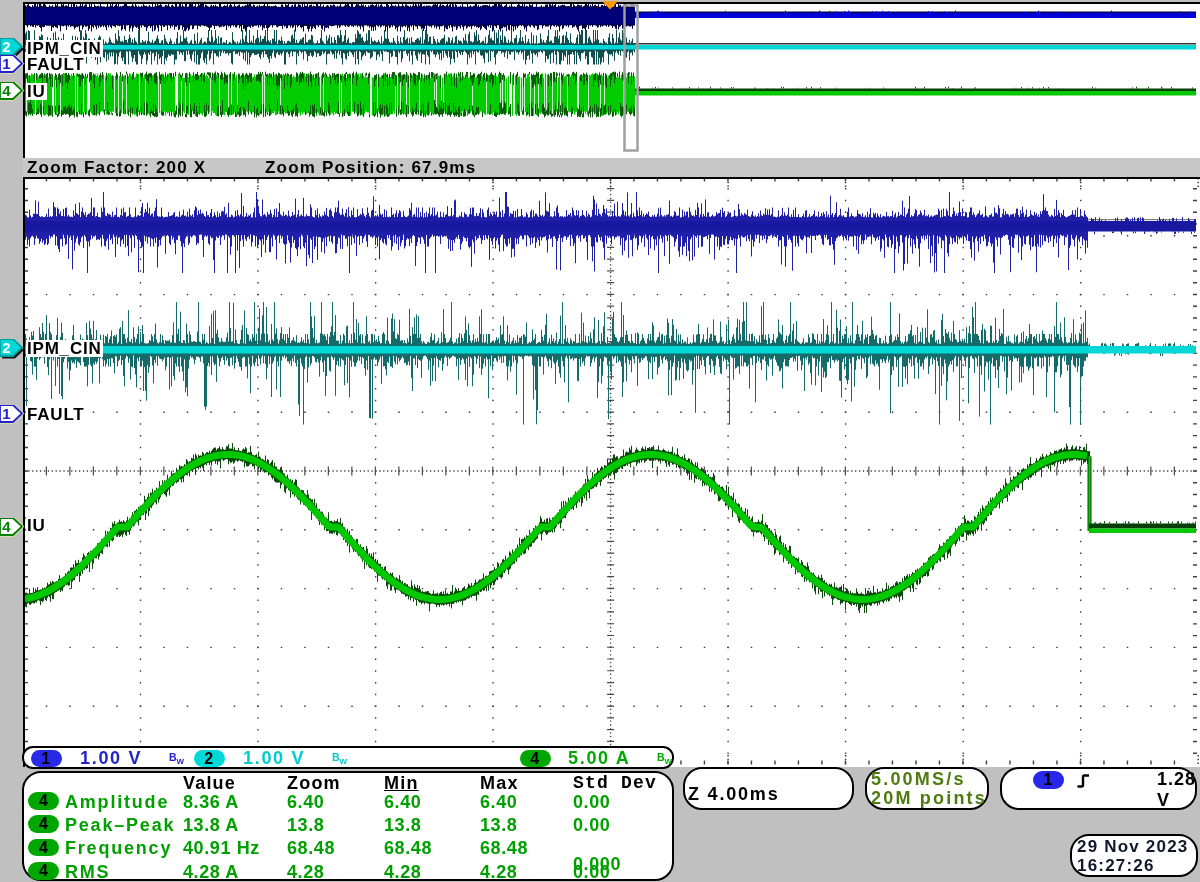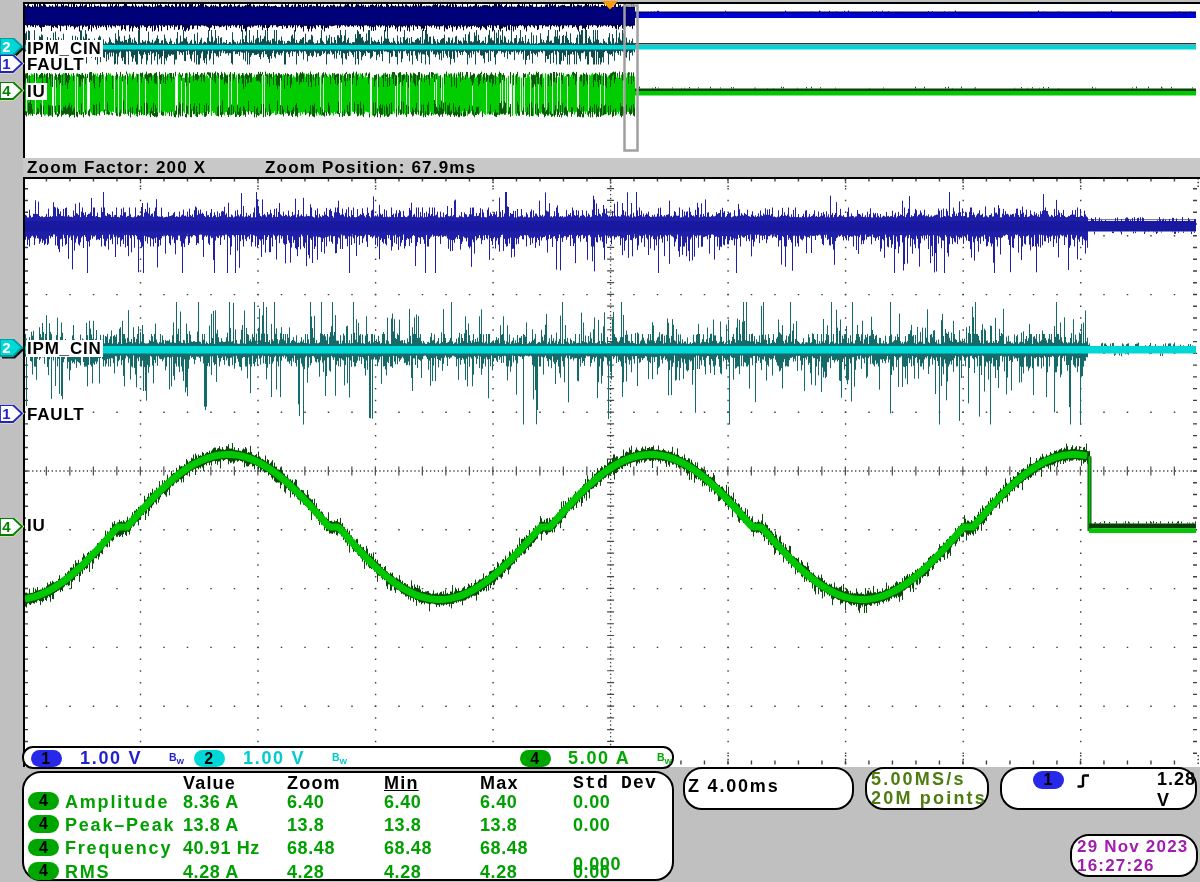--- a/index.html
+++ b/index.html
@@ -185,26 +185,26 @@
       <span class="badge" style="position:absolute;left:4px;top:0.5px;background:#00a600;">4</span>
       <span style="position:absolute;left:41px;letter-spacing:1.8px;">RMS</span>
       <span style="position:absolute;left:159px;letter-spacing:0.6px;">4.28 A</span>
       <span style="position:absolute;left:263px;letter-spacing:0.6px;">4.28</span>
       <span style="position:absolute;left:360px;letter-spacing:0.6px;">4.28</span>
       <span style="position:absolute;left:456px;letter-spacing:0.6px;">4.28</span>
       <span style="position:absolute;left:549px;letter-spacing:0.6px;">0.00</span>
     </div>
   </div>
 <div class="wbox" style="left:683px;top:767px;width:171px;height:43px;font-size:18px;color:#000;letter-spacing:1.8px;">
-    <span style="position:absolute;left:3px;top:7px;">Z 4.00ms</span>
+    <span style="position:absolute;left:3px;top:15px;">Z 4.00ms</span>
   </div>
 <div class="wbox" style="left:865px;top:767px;width:124px;height:43px;font-size:18px;color:#4d7c0f;letter-spacing:2.2px;line-height:19.5px;">
     <span style="position:absolute;left:4px;top:0.5px;">5.00MS/s<br>20M points</span>
   </div>
 <div class="wbox" style="left:1000px;top:767px;width:197px;height:43px;font-size:18px;color:#000;letter-spacing:1px;">
     <span class="badge" style="position:absolute;left:31px;top:2px;background:#2828e8;">1</span>
     <svg style="position:absolute;left:74px;top:4px" width="16" height="16" viewBox="0 0 16 16">
       <path d="M1.5 13.5 H5.5 Q7 13.5 7 12 V4 Q7 2.5 8.5 2.5 H13" stroke="#000" stroke-width="2.4" fill="none"></path>
     </svg>
     <span style="position:absolute;left:131px;top:0px;margin-left:24px;">1.28 V</span>
   </div>
-<div class="wbox" style="left:1070px;top:834px;width:128px;height:43px;font-size:17px;color:#a21caf;letter-spacing:1.2px;line-height:19px;">
+<div class="wbox" style="left:1070px;top:834px;width:128px;height:43px;font-size:17px;color:#0f172a;letter-spacing:1.2px;line-height:19px;">
     <span style="position:absolute;left:5px;top:1px;">29 Nov 2023<br>16:27:26</span>
   </div>
 </body></html>

